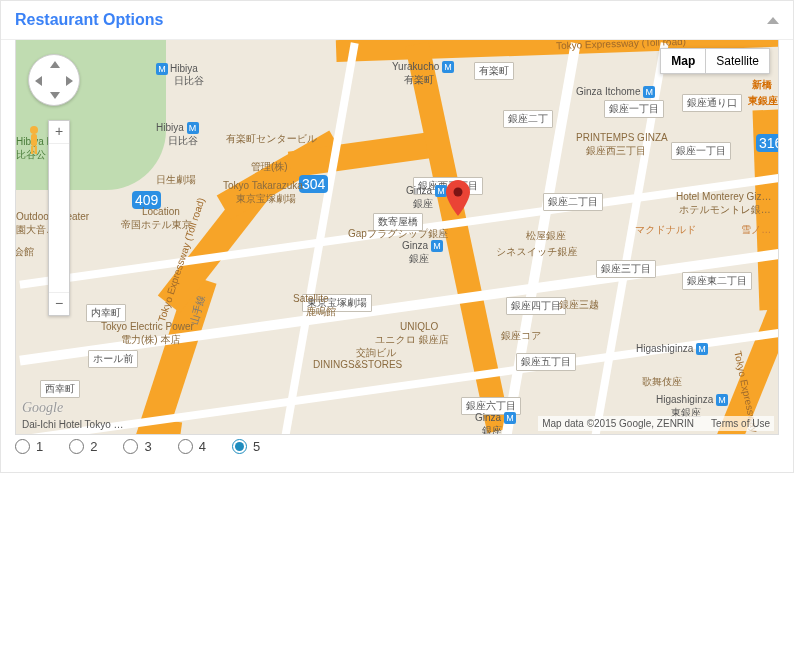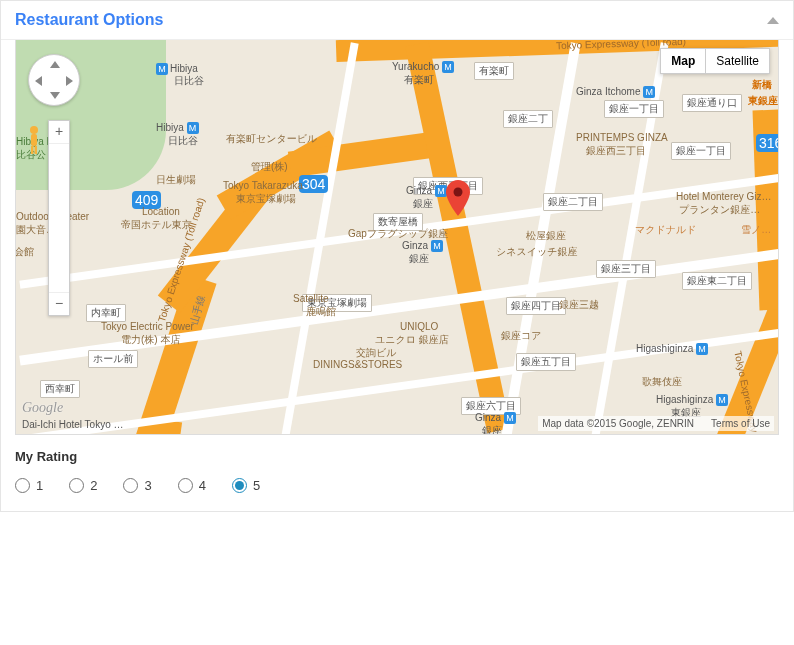--- a/index.html
+++ b/index.html
@@ -124,21 +124,21 @@
         <div class="map-label" style="left:619px;top:183px;color:#c87d3a">マクドナルド</div>
         <div class="map-label" style="left:725px;top:183px;color:#c87d3a">雪ノ…</div>
         <div class="map-label" style="left:543px;top:258px;color:#8b6b3f">銀座三越</div>
         <div class="map-label" style="left:485px;top:289px;color:#8b6b3f">銀座コア</div>
         <div class="map-label" style="left:384px;top:281px;color:#8b6b3f">UNIQLO</div>
         <div class="map-label" style="left:359px;top:293px;color:#8b6b3f">ユニクロ 銀座店</div>
         <div class="map-label" style="left:340px;top:306px;color:#8b6b3f">交詢ビル</div>
         <div class="map-label" style="left:297px;top:319px;color:#8b6b3f">DININGS&amp;STORES</div>
         <div class="map-label" style="left:626px;top:335px;color:#8b6b3f">歌舞伎座</div>
         <div class="map-label" style="left:660px;top:151px;color:#8b6b3f">Hotel Monterey Giz…</div>
-        <div class="map-label" style="left:663px;top:163px;color:#8b6b3f">プランタン銀座…</div>
+        <div class="map-label" style="left:663px;top:163px;color:#8b6b3f">ホテルモントレ銀…</div>
         <div class="map-label" style="left:277px;top:253px;color:#8b6b3f">Satellite</div>
         <div class="map-label" style="left:290px;top:265px;color:#8b6b3f">鹿鳴館</div>
         <div class="map-label" style="left:207px;top:140px;color:#8b6b3f">Tokyo Takarazuka</div>
         <div class="map-label" style="left:220px;top:152px;color:#8b6b3f">東京宝塚劇場</div>
         <div class="map-label" style="left:85px;top:281px;color:#8b6b3f">Tokyo Electric Power</div>
         <div class="map-label" style="left:105px;top:293px;color:#8b6b3f">電力(株) 本店</div>
         <div class="map-label" style="left:126px;top:166px;color:#8b6b3f">Location</div>
         <div class="map-label" style="left:105px;top:178px;color:#8b6b3f">帝国ホテル東京</div>
         <div class="map-label" style="left:0;top:171px;color:#8b6b3f">Outdoor Theater</div>
         <div class="map-label" style="left:0;top:183px;color:#8b6b3f">園大音…堂</div>
@@ -189,21 +189,20 @@
         <button>Satellite</button>
       </div>
       <div class="google-logo">Google</div>
       <div class="map-label" style="left:6px;bottom:4px">Dai-Ichi Hotel Tokyo …</div>
       <div class="attribution">
         <span>Map data ©2015 Google, ZENRIN</span>
         <a href="#">Terms of Use</a>
       </div>
     </div>
 
-    <div class="section-label">My Rating</div>
     <div class="rating-row">
       <label class="rating-opt">
           <input type="radio" name="r" style="">
           <span>1</span>
         </label>
       <label class="rating-opt">
           <input type="radio" name="r" style="">
           <span>2</span>
         </label>
       <label class="rating-opt">

